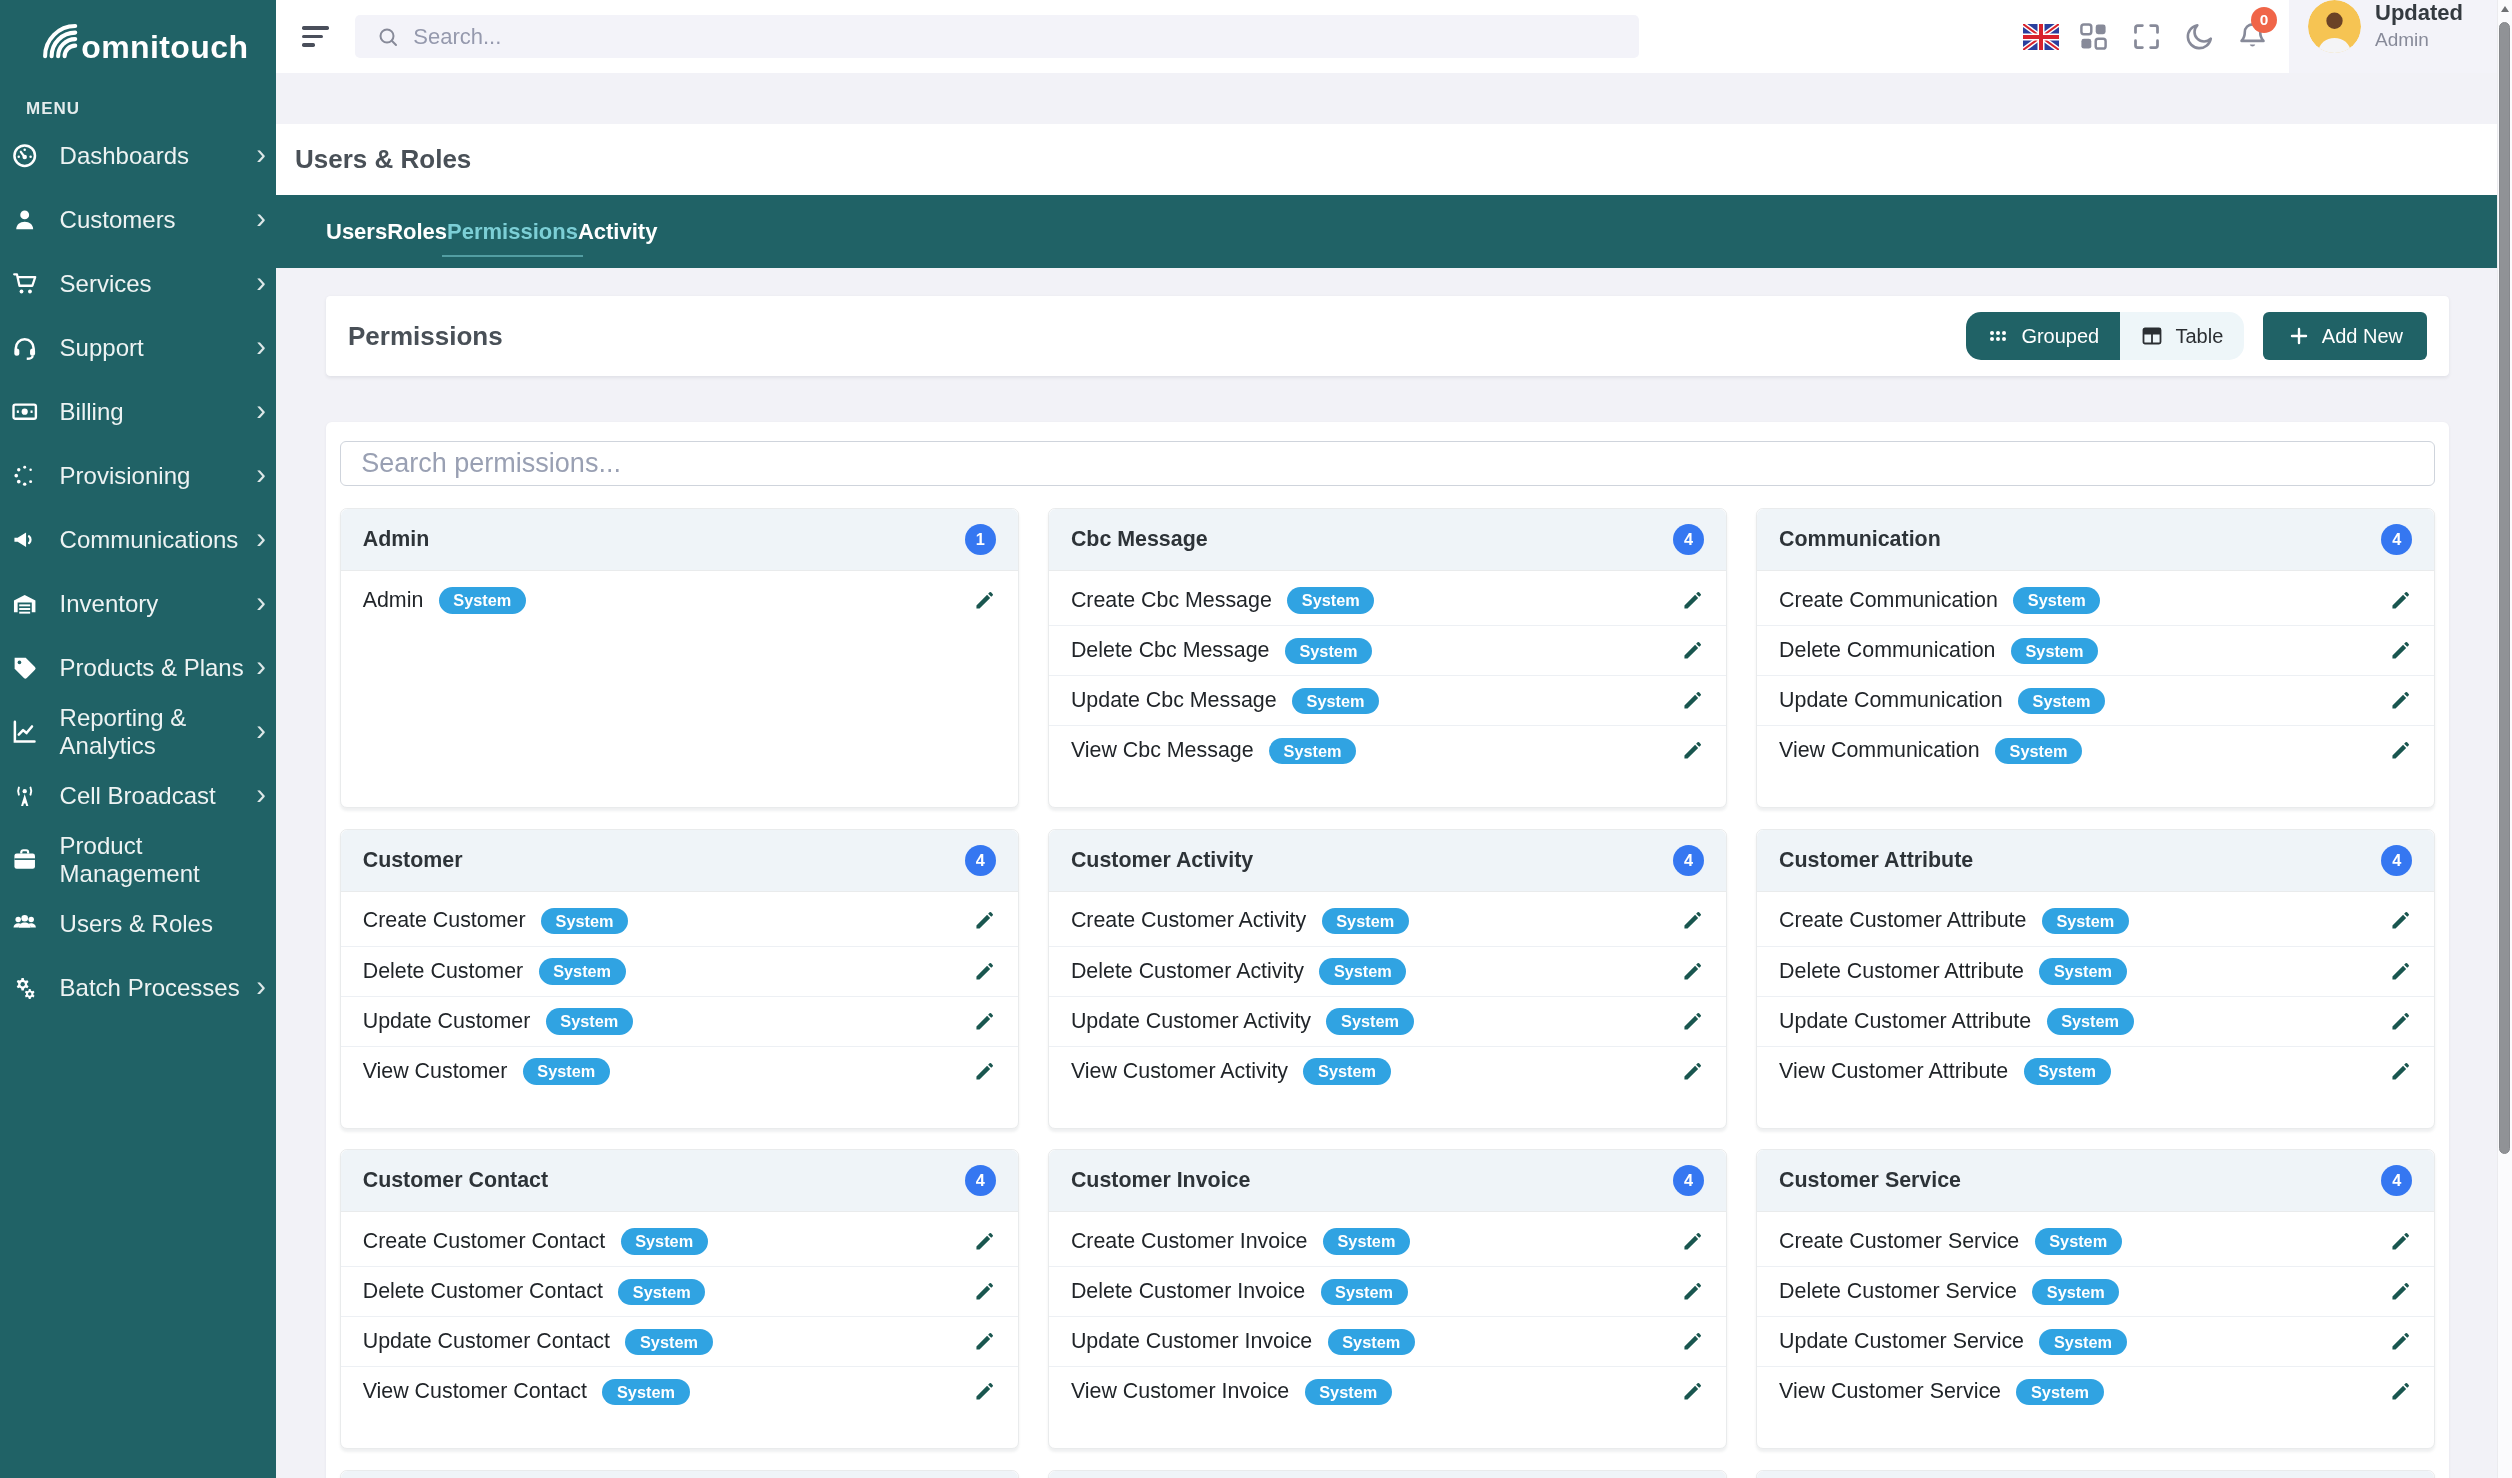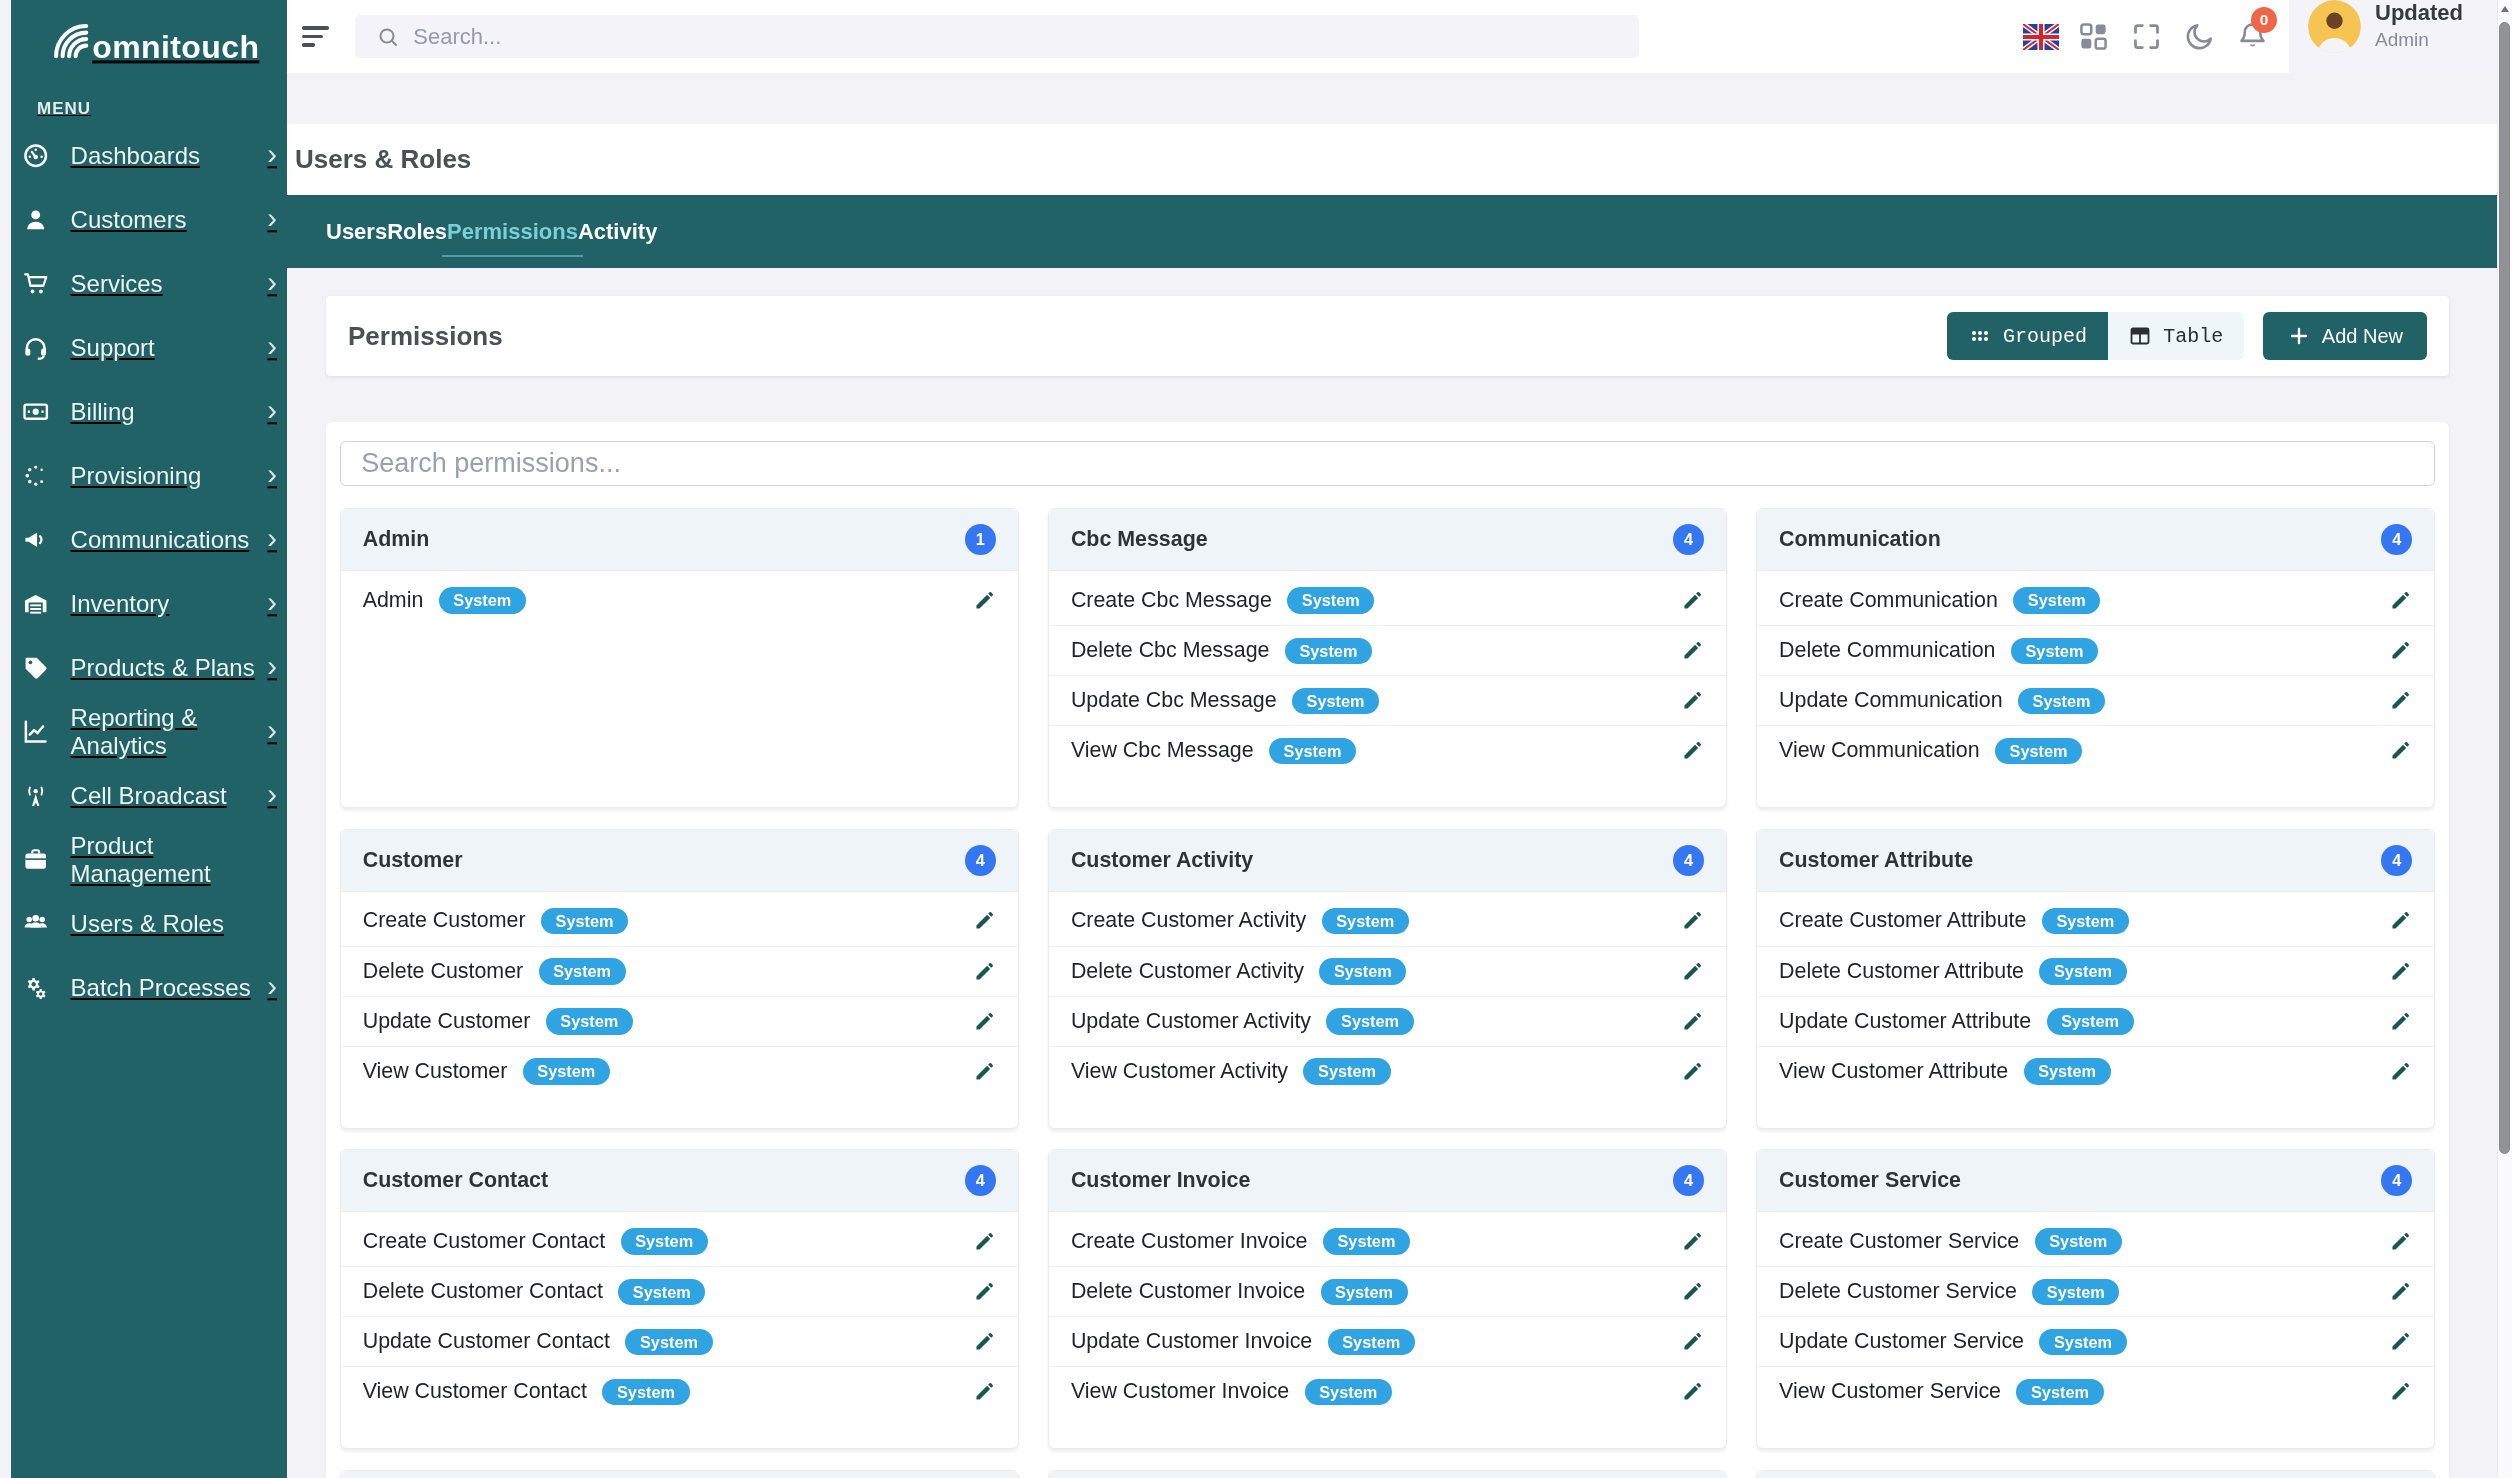--- a/index.html
+++ b/index.html
@@ -19,21 +19,21 @@
   html,body{overflow:hidden;}
   body{
     width:2512px;height:1478px;position:relative;
     background:var(--page-bg);
     font-family:"Liberation Sans", sans-serif;
     -webkit-font-smoothing:antialiased;
   }
   svg{display:block;}
 
   
-  .sidebar{position:absolute;left:11px;top:0;width:276px;height:1478px;background:var(--teal);z-index:5;text-decoration:underline;}
+  .sidebar{position:absolute;left:0;top:0;width:276px;height:1478px;background:var(--teal);z-index:5;}
   .logo-wrap{display:flex;align-items:center;justify-content:center;padding-top:13.7px;height:75px;}
   .logo-arcs{width:57px;height:48px;}
   .logo-text{color:#fff;font-size:32px;font-weight:700;letter-spacing:0.4px;margin-left:-3.4px;transform:translateY(3.4px);}
   .menu-label{margin:24px 0 5.1px 26px;color:rgba(255,255,255,.88);font-size:17px;font-weight:700;letter-spacing:1px;}
   .menu{list-style:none;}
   .menu-item{height:64px;display:flex;align-items:center;padding:0 10px;color:rgba(255,255,255,.92);cursor:pointer;}
   .mi-icon{width:29px;height:29px;margin-right:20.6px;flex:0 0 auto;display:flex;align-items:center;justify-content:center;}
   .mi-icon svg{width:27.4px;height:27.4px;}
   .mi-label{flex:1;font-size:24px;}
   .mi-chevron{font-size:29px;line-height:1;color:rgba(255,255,255,.85);font-weight:400;transform:translateY(-1.7px);}
@@ -67,21 +67,21 @@
   .tab-band{position:absolute;left:276px;top:195px;width:2221px;height:73px;background:var(--teal);}
   .tabs{display:flex;padding-left:50px;height:73px;}
   .tab{height:73px;display:flex;align-items:center;position:relative;font-size:22px;font-weight:600;color:#fff;cursor:pointer;}
   .tab.active{color:#7ccfd6;}
   .tab.active::after{content:"";position:absolute;left:-5.1px;right:-5.1px;bottom:11px;height:1.7px;background:rgba(124,207,214,.55);}
 
   
   .perm-band{position:absolute;left:326px;top:296px;width:2123px;height:80px;background:#fff;border-radius:4.3px;box-shadow:0 1.7px 3.4px rgba(30,40,50,.08);display:flex;align-items:center;padding:0 22px;}
   .section-title{font-size:26px;font-weight:600;color:#495057;}
   .perm-actions{margin-left:auto;display:flex;align-items:center;gap:19px;}
-  .seg{display:flex;border-radius:6px;overflow:hidden;font-family:Liberation Mono, monospace;}
+  .seg{display:flex;border-radius:15px;overflow:hidden;}
   .seg-btn{height:48px;display:flex;align-items:center;gap:11px;padding:0 20.6px;font-size:20px;cursor:pointer;}
   .seg-btn svg{width:24px;height:24px;}
   .seg-btn.active{background:var(--teal);color:#fff;font-weight:500;}
   .seg-btn.inactive{background:#eef6f9;color:#2b2f33;}
   .btn-add{height:48px;display:flex;align-items:center;gap:11px;padding:0 24px;background:var(--teal);color:#fff;font-size:20px;font-weight:500;border-radius:6px;cursor:pointer;}
   .btn-add svg{width:24px;height:24px;}
 
   
   .main-card{position:absolute;left:326px;top:422px;width:2123px;height:1286px;background:#fff;border-radius:6px;box-shadow:0 1.7px 3.4px rgba(30,40,50,.06);padding:19px 13.7px;}
   .perm-search{width:100%;height:45px;border:1.7px solid #cfd4dc;border-radius:6px;padding:0 20.6px;font-size:27px;color:#495057;font-family:inherit;outline:none;}

